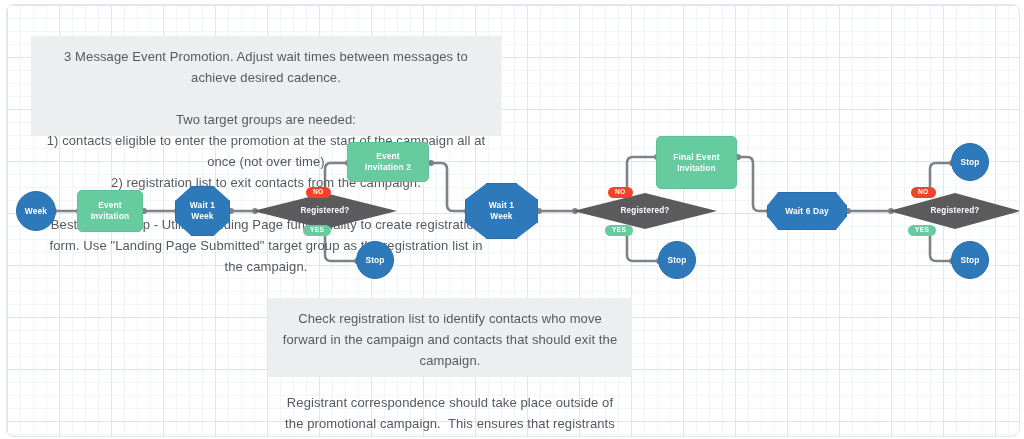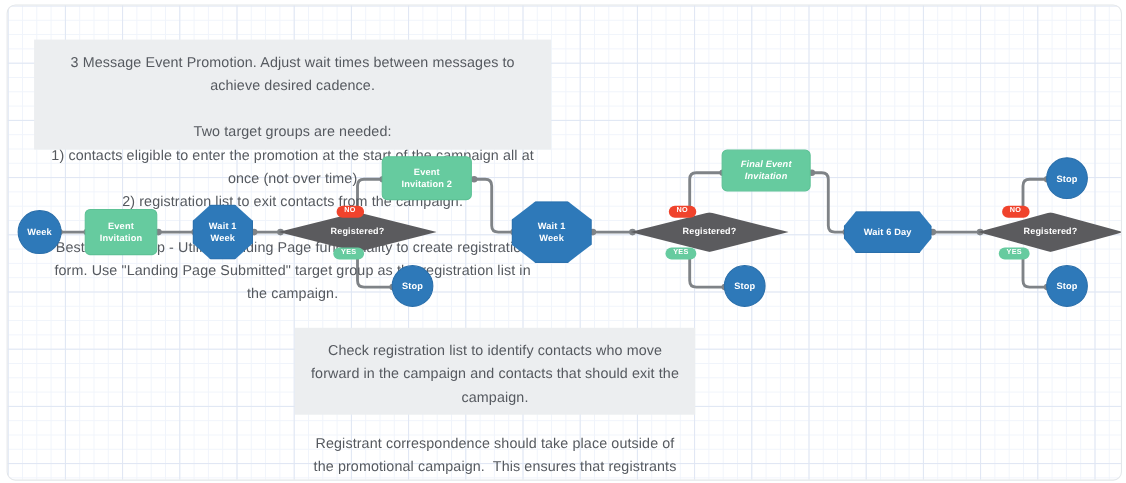--- a/index.html
+++ b/index.html
@@ -195,21 +195,21 @@
     <div class="node n-diamond" style="left:246px; top:188px; width:144px; height:36px; font-size:8.2px;">Registered?</div>
 
     <div class="node n-rect" style="left:340px; top:137px; width:82px; height:40px;">Event<br>Invitation 2</div>
 
     <div class="node n-circle" style="left:349px; top:236px; width:38px; height:38px;">Stop</div>
 
     <div class="node n-oct" style="left:458px; top:178px; width:73px; height:56px;">Wait 1<br>Week</div>
 
     <div class="node n-diamond" style="left:566px; top:188px; width:144px; height:36px; font-size:8.2px;">Registered?</div>
 
-    <div class="node n-rect" style="left:649px; top:131px; width:81px; height:38px;font-style:italic;">Final Event<br>Invitation</div>
+    <div class="node n-rect" style="left:649px; top:131px; width:81px; height:53px;">Final Event<br>Invitation</div>
 
     <div class="node n-circle" style="left:651px; top:236px; width:38px; height:38px;">Stop</div>
 
     <div class="node n-oct-wide" style="left:760px; top:187px; width:80px; height:38px;">Wait 6 Day</div>
 
     <div class="node n-diamond" style="left:882px; top:188px; width:132px; height:36px; font-size:8.2px;">Registered?</div>
 
     <div class="node n-circle" style="left:944px; top:138px; width:38px; height:38px;">Stop</div>
 
     <div class="node n-circle" style="left:944px; top:236px; width:38px; height:38px;">Stop</div>

